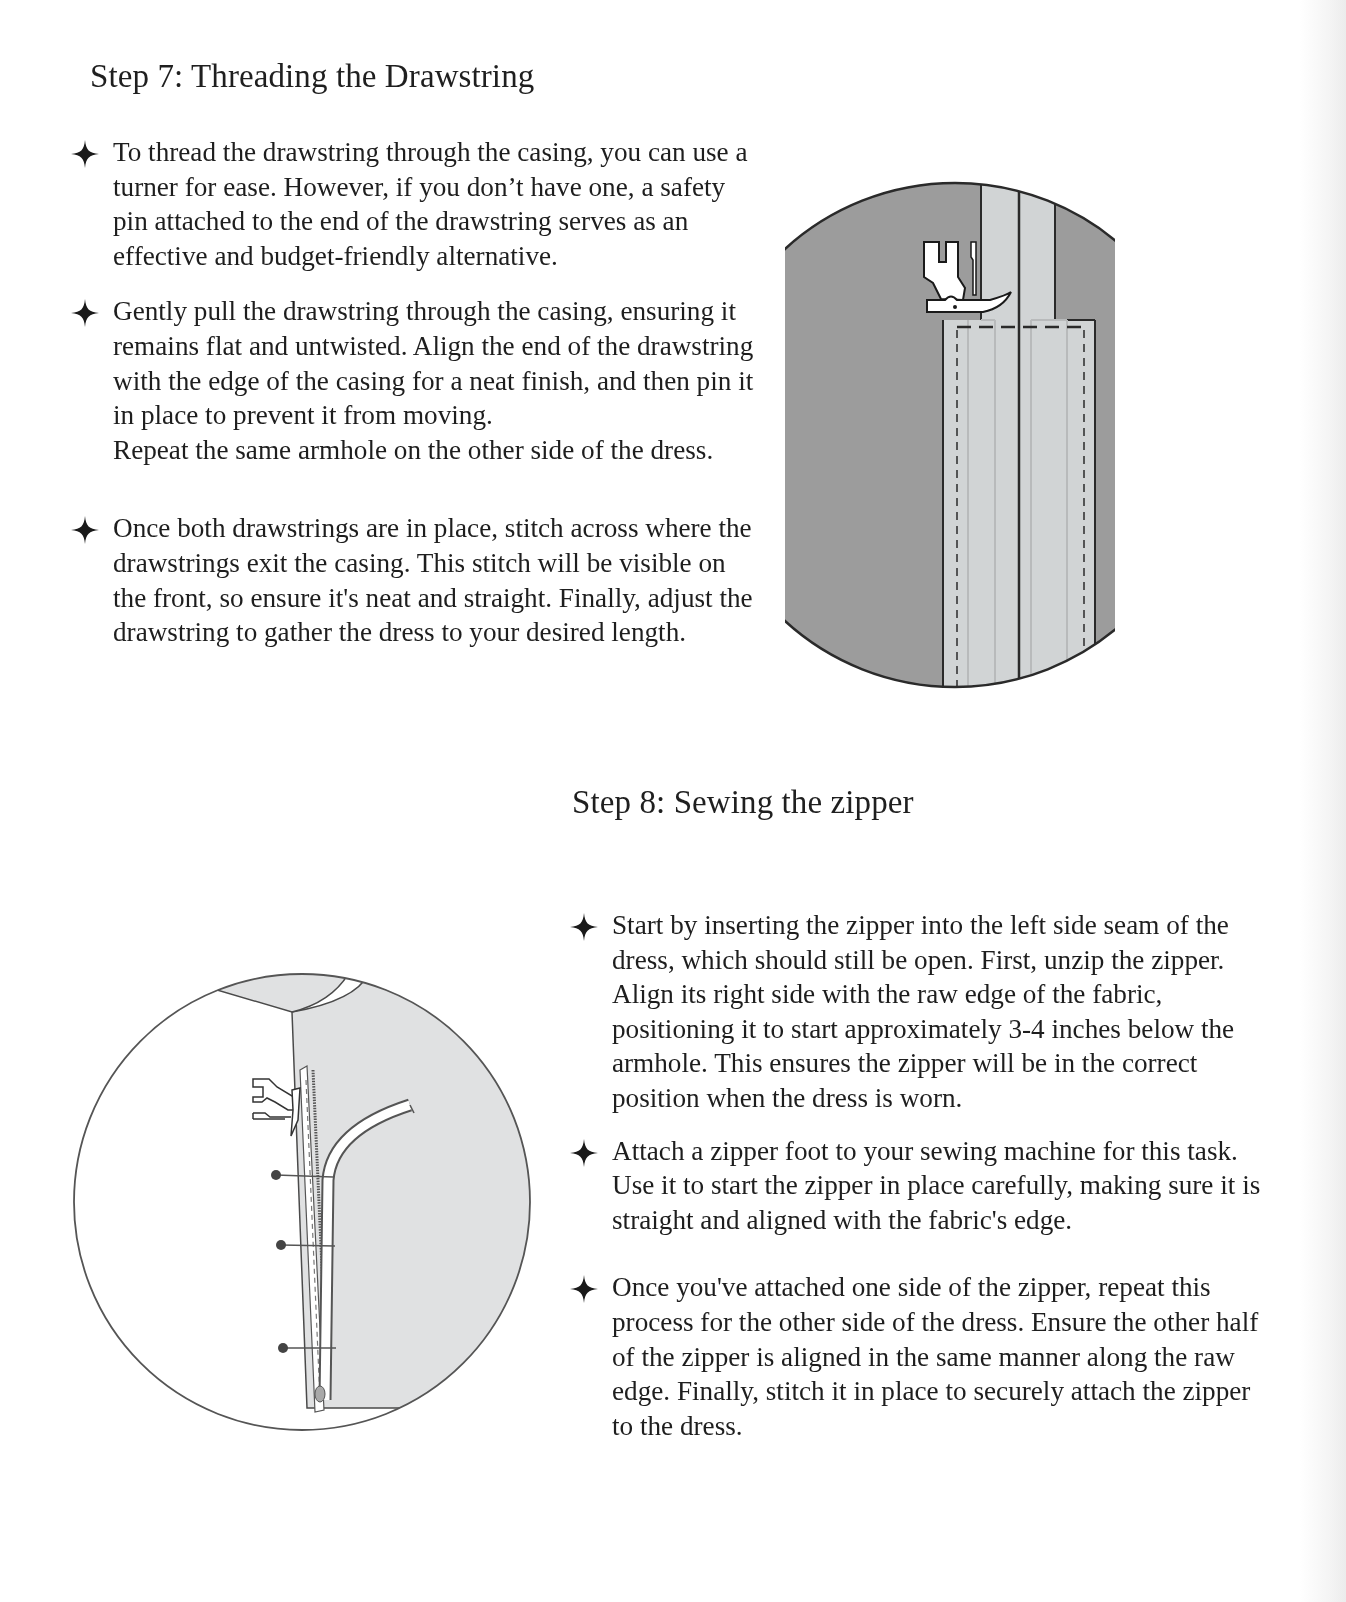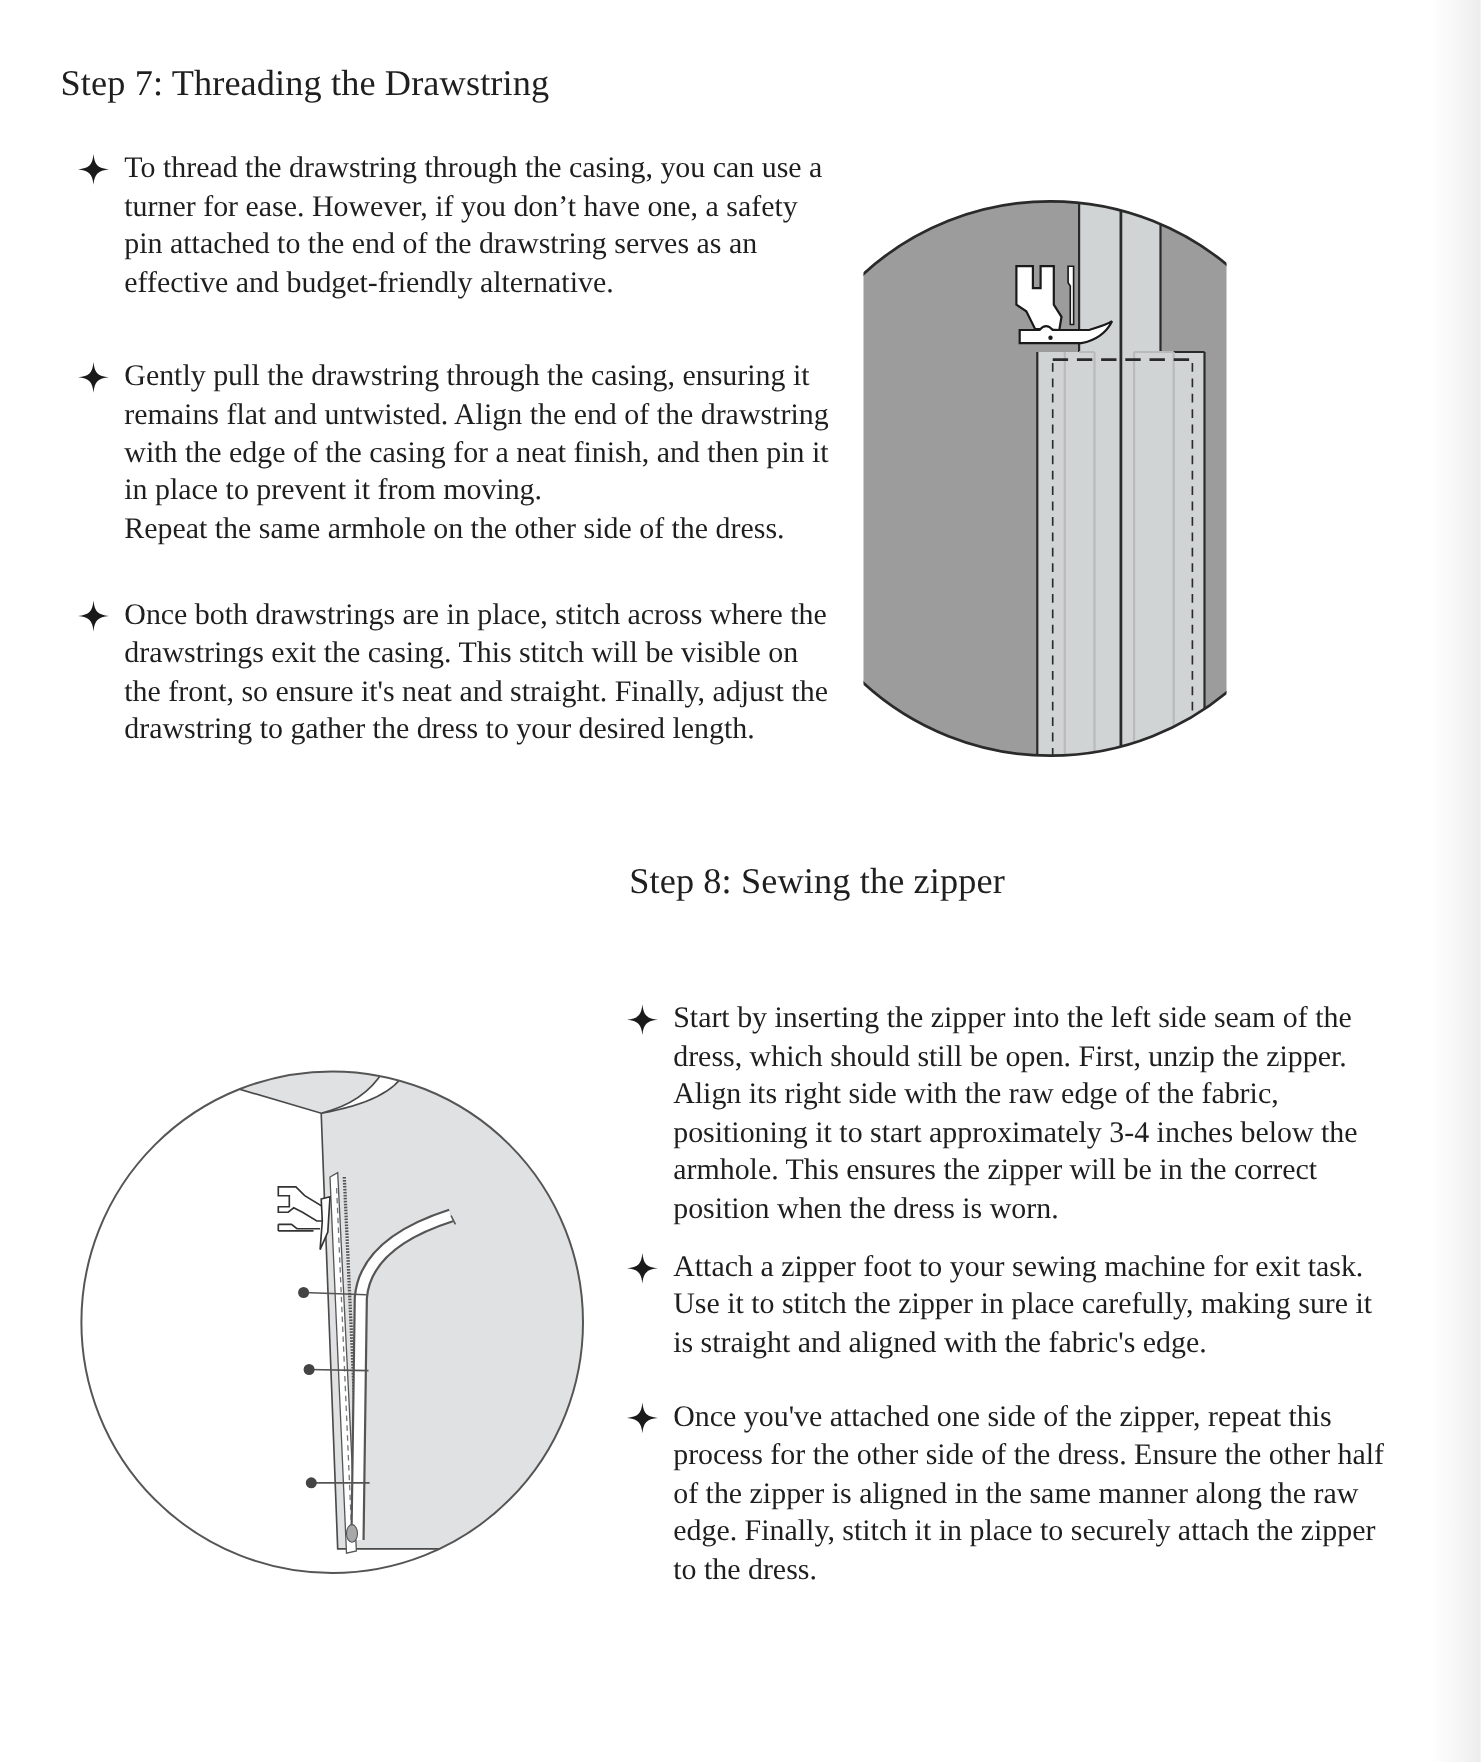--- a/index.html
+++ b/index.html
@@ -24,24 +24,24 @@
   .star {
     position: absolute; left: 0; top: 4px; width: 30px; height: 30px;
   }
   .star svg { width: 30px; height: 30px; display: block; }
   .illus { position: absolute; }
   .illus svg { display: block; }
 </style>
 </head>
 <body>
 
-<h2 class="heading" style="left:55px; top:58px;">Step 7: Threading the Drawstring</h2>
+<h2 class="heading" style="left:90px; top:58px;">Step 7: Threading the Drawstring</h2>
 
 <ul class="bullet-list" style="left:70px; top:135px; width:690px;">
-  <li class="bullet" style="margin-bottom:51px;">
+  <li class="bullet" style="margin-bottom:21px;">
     <span class="star">
         <svg viewBox="0 0 30 30">
           <path d="M15 1 C16 11 19 14 29 15 C19 16 16 19 15 29 C14 19 11 16 1 15 C11 14 14 11 15 1Z" fill="#1a1a1a"></path>
         </svg>
       </span>
     <p>To thread the drawstring through the casing, you can use a turner for ease. However, if you don’t have one, a safety pin attached to the end of the drawstring serves as an effective and budget-friendly alternative.</p>
   </li>
   <li class="bullet" style="margin-bottom:44px;">
     <span class="star">
         <svg viewBox="0 0 30 30">
@@ -114,21 +114,21 @@
         </svg>
       </span>
     <p>Start by inserting the zipper into the left side seam of the dress, which should still be open. First, unzip the zipper. Align its right side with the raw edge of the fabric, positioning it to start approximately 3-4 inches below the armhole. This ensures the zipper will be in the correct position when the dress is worn.</p>
   </li>
   <li class="bullet" style="margin-bottom:33px;">
     <span class="star">
         <svg viewBox="0 0 30 30">
           <path d="M15 1 C16 11 19 14 29 15 C19 16 16 19 15 29 C14 19 11 16 1 15 C11 14 14 11 15 1Z" fill="#1a1a1a"></path>
         </svg>
       </span>
-    <p>Attach a zipper foot to your sewing machine for exit task. Use it to stitch the zipper in place carefully, making sure it is straight and aligned with the fabric's edge.</p>
+    <p>Attach a zipper foot to your sewing machine for this task. Use it to start the zipper in place carefully, making sure it is straight and aligned with the fabric's edge.</p>
   </li>
   <li class="bullet">
     <span class="star">
         <svg viewBox="0 0 30 30">
           <path d="M15 1 C16 11 19 14 29 15 C19 16 16 19 15 29 C14 19 11 16 1 15 C11 14 14 11 15 1Z" fill="#1a1a1a"></path>
         </svg>
       </span>
     <p>Once you've attached one side of the zipper, repeat this process for the other side of the dress. Ensure the other half of the zipper is aligned in the same manner along the raw edge. Finally, stitch it in place to securely attach the zipper to the dress.</p>
   </li>
 </ul>

